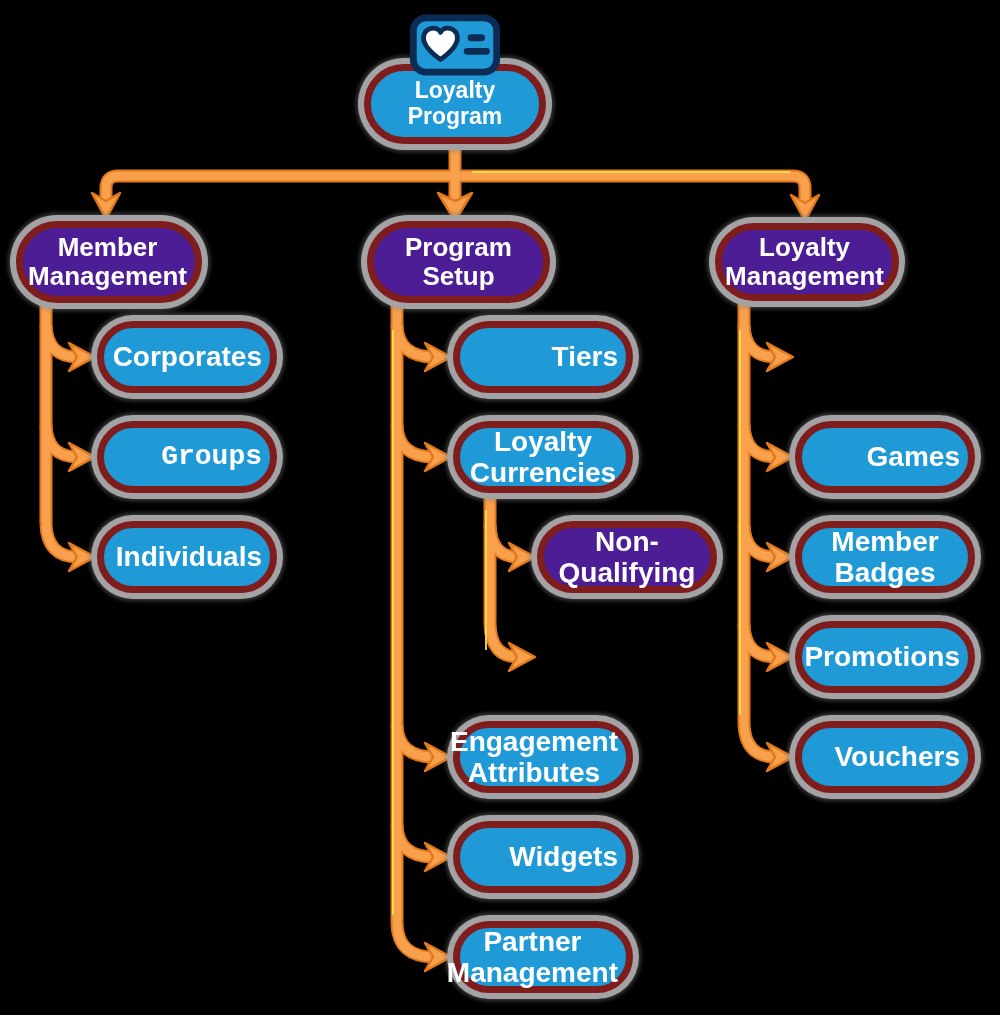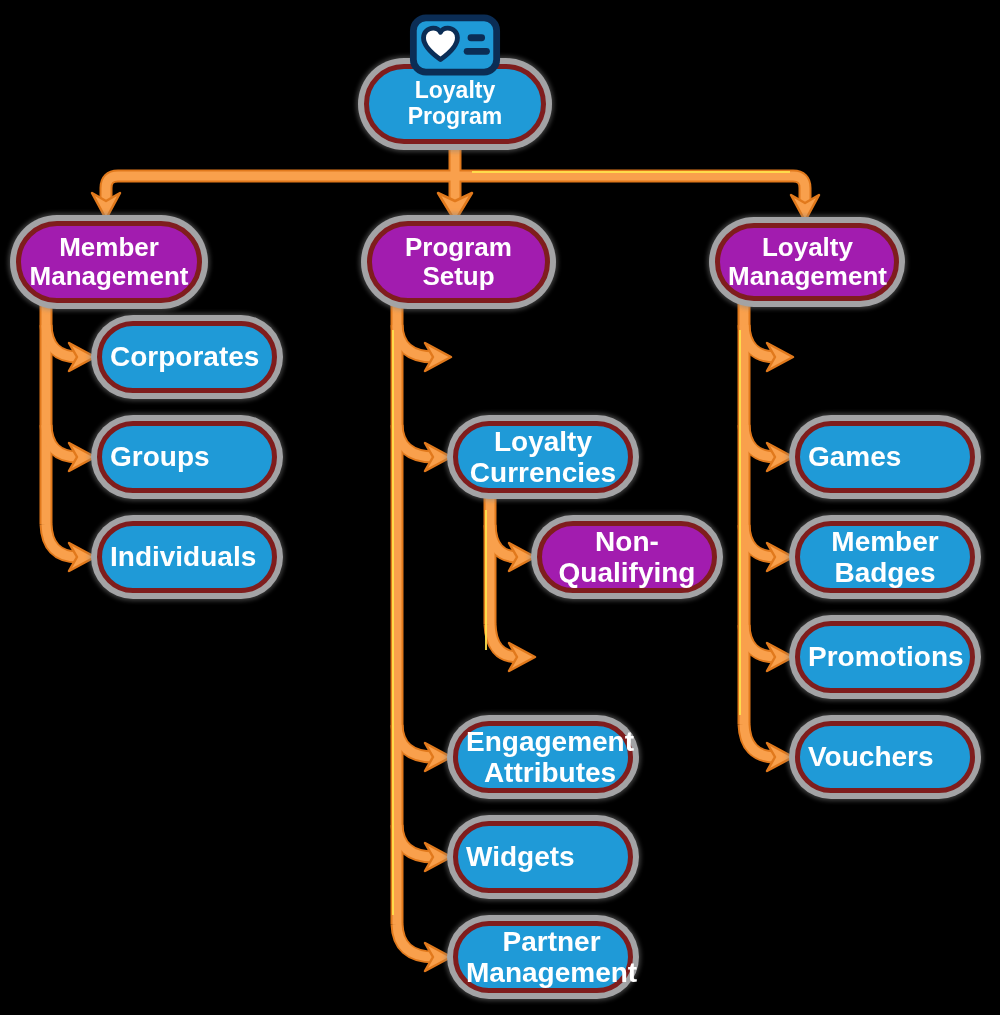--- a/index.html
+++ b/index.html
@@ -4,34 +4,34 @@
 <style>
   html,body{margin:0;padding:0;background:#000;}
   #canvas{position:relative;width:1000px;height:1015px;background:#000;overflow:hidden;
           font-family:"Liberation Sans","DejaVu Sans",sans-serif;}
   #connectors{position:absolute;left:0;top:0;z-index:1;}
   .o{stroke:#E1791C;stroke-width:13;fill:none;stroke-linejoin:round;}
   .f{stroke:#F9A04C;stroke-width:9;fill:none;stroke-linejoin:round;}
   .hl{stroke:#FFE24D;stroke-width:2;fill:none;opacity:.9;}
   .dart{fill:#F9A04C;stroke:#E1791C;stroke-width:2.5;stroke-linejoin:round;}
   .node{position:absolute;z-index:2;box-sizing:border-box;
-        border:5px solid #7f1d1d;border-radius:50px;background:#1F9AD7;
+        border:7px solid #7f1d1d;border-radius:50px;background:#1F9AD7;
         color:#fff;font-weight:bold;text-align:center;
-        display:flex;align-items:center;justify-content:flex-start;
+        display:flex;align-items:center;justify-content:flex-end;
         line-height:1.12;padding:0 8px;
         box-shadow:0 0 0 6px #A3A3A5, 0 0 4px 8px rgba(130,130,130,.45);}
-  .dark{background:#a21caf;}
+  .dark{background:#4c1d95;}
   .lvl2{font-size:26px;}
   .child{font-size:28px;width:180px;height:72px;}
   #n-root{left:364px;top:64px;width:182px;height:80px;font-size:23px;}
   #n-mm{left:16px;top:221px;width:186px;height:82px;}
   #n-ps{left:367px;top:221px;width:183px;height:82px;}
   #n-le{left:715px;top:223px;width:184px;height:78px;}
   #n-corporates{left:97px;top:321px;}
-  #n-groups{left:97px;top:421px;}
+  #n-groups{left:97px;top:421px;font-family:Liberation Mono, monospace;}
   #n-individuals{left:97px;top:521px;}
   #n-tiers{left:453px;top:321px;}
   #n-currencies{left:453px;top:421px;}
   #n-nonqual{left:537px;top:521px;}
   #n-qual{left:537px;top:621px;}
   #n-engagement{left:453px;top:721px;}
   #n-widgets{left:453px;top:821px;}
   #n-partner{left:453px;top:921px;}
   #n-benefits{left:795px;top:321px;}
   #n-games{left:795px;top:421px;}
@@ -164,20 +164,23 @@
   <div class="node child" id="n-groups">
     <span>Groups</span>
   </div>
   <div class="node child" id="n-individuals">
     <span>Individuals</span>
   </div>
 
   <div class="node dark lvl2" id="n-ps">
     <span>Program Setup</span>
   </div>
+  <div class="node child" id="n-tiers">
+    <span>Tiers</span>
+  </div>
   <div class="node child" id="n-currencies">
     <span>Loyalty Currencies</span>
   </div>
   <div class="node child dark" id="n-nonqual">
     <span>Non-Qualifying</span>
   </div>
   <div class="node child" id="n-engagement">
     <span>Engagement Attributes</span>
   </div>
   <div class="node child" id="n-widgets">

